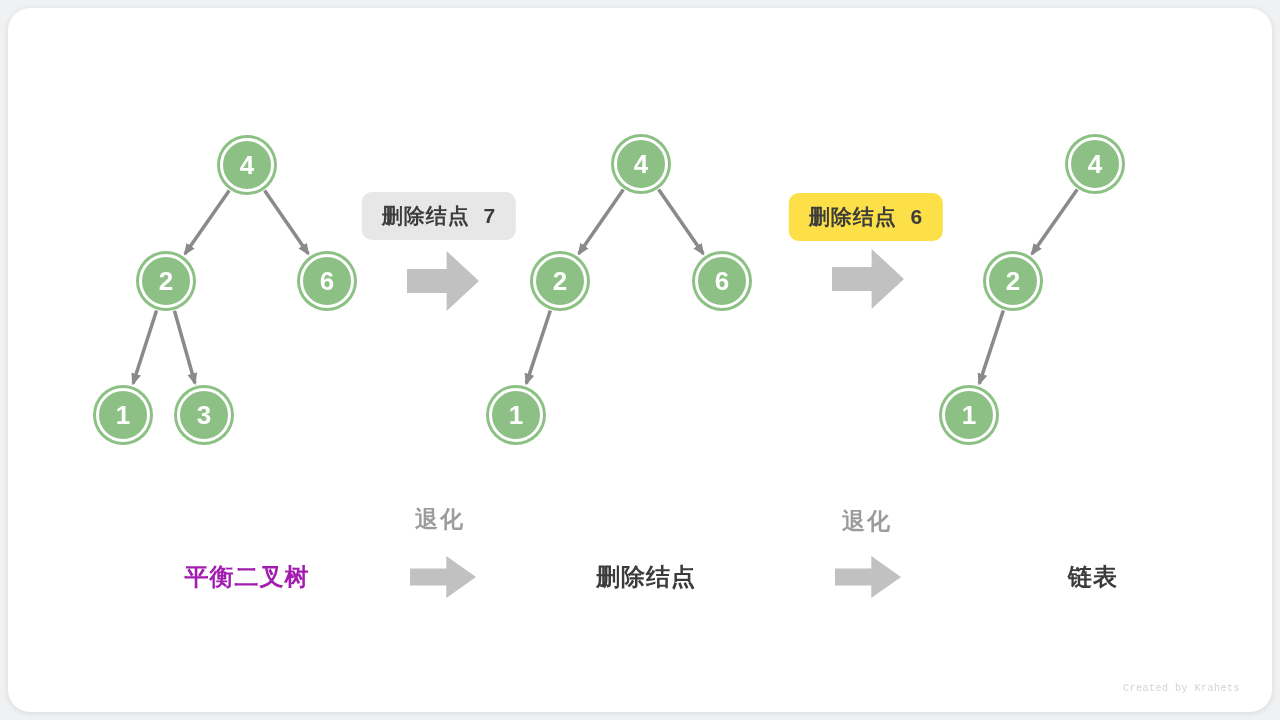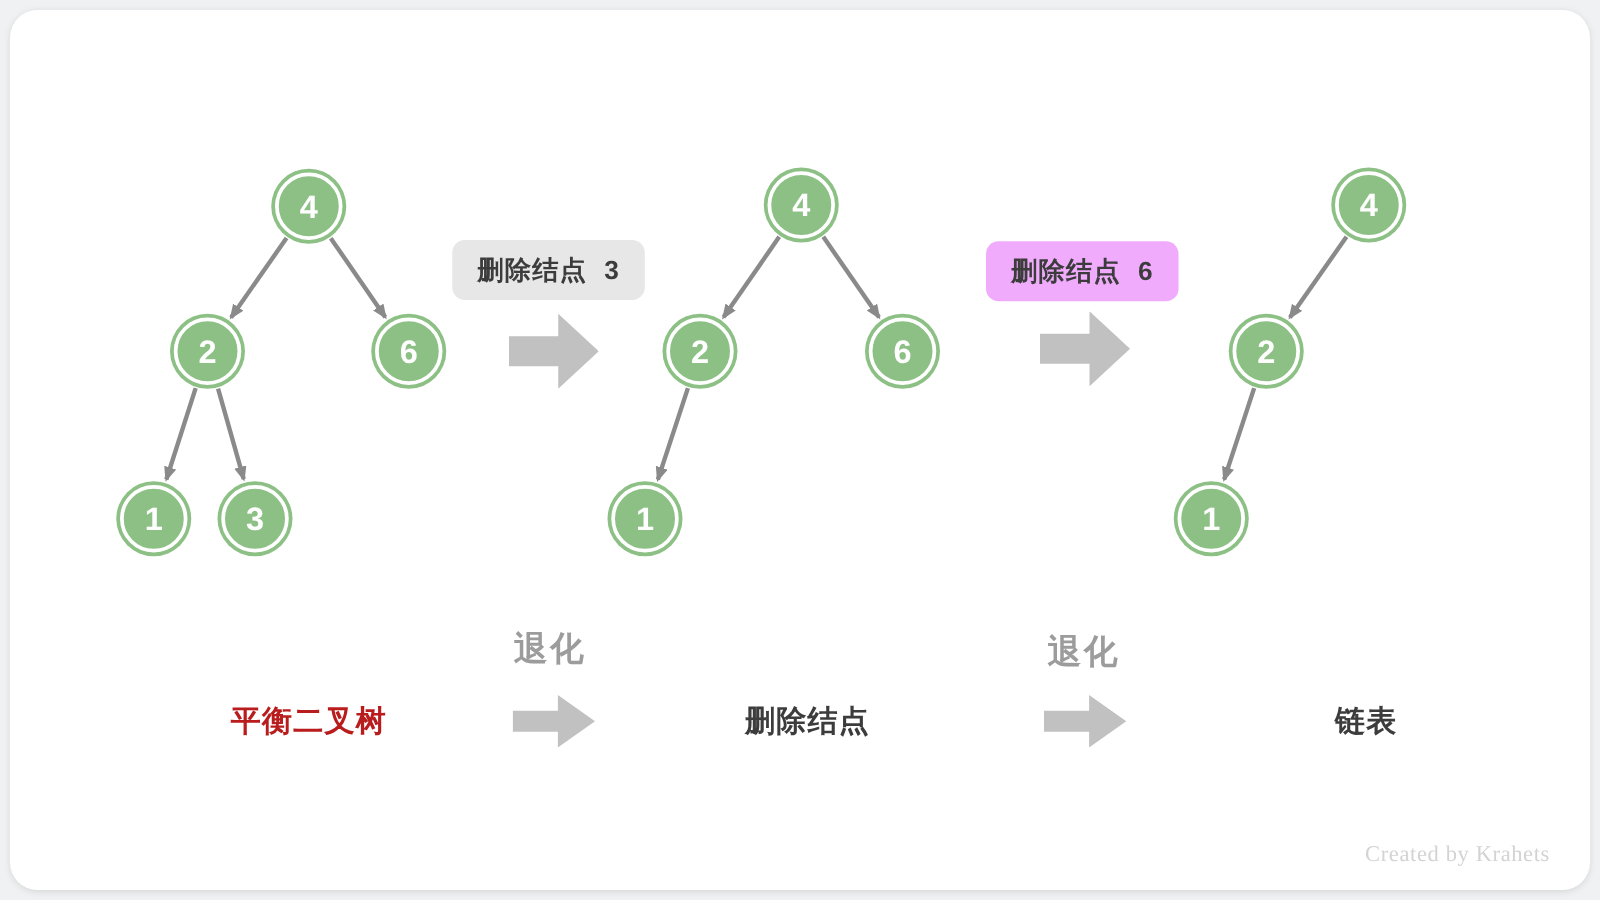--- a/index.html
+++ b/index.html
@@ -53,42 +53,42 @@
     padding: 10px 20px;
     border-radius: 10px;
     font-size: 21px;
     font-weight: bold;
     white-space: pre;
     letter-spacing: 1px;
   }
   .degrade-label {
     position: absolute;
     transform: translate(-50%, -50%);
-    font-size: 27px;
+    font-size: 23px;
     font-weight: bold;
     letter-spacing: 2px;
   }
   .tree-label {
     position: absolute;
     transform: translate(-50%, -50%);
     font-size: 24px;
     font-weight: bold;
     letter-spacing: 1px;
     white-space: nowrap;
   }
   .block-arrow {
     position: absolute;
     clip-path: polygon(0% 30%, 55% 30%, 55% 0%, 100% 50%, 55% 100%, 55% 70%, 0% 70%);
   }
   #watermark {
     position: absolute;
     right: 40px;
     bottom: 26px;
-    font-family: Liberation Serif, serif;
-    font-size: 18px;
+    font-family: Liberation Mono, monospace;
+    font-size: 10px;
     letter-spacing: 0.5px;
   }
 </style>
 </head>
 <body>
 
 <div id="screen" style="background: rgb(239, 241, 242);">
   <div id="card" style="background: rgb(255, 255, 255);"></div>
   <svg id="edges-svg">
       <defs>
@@ -105,32 +105,32 @@
       <line x1="550.3289162318407" y1="310.4528460212124" x2="526.2950246564276" y2="383.6469703645158" stroke="#8a8a8a" stroke-width="3.5" marker-end="url(#arrowhead)"></line>
       <line x1="1077.2081082142722" y1="189.38599193817242" x2="1031.9397557719037" y2="253.97620213033258" stroke="#8a8a8a" stroke-width="3.5" marker-end="url(#arrowhead)"></line>
       <line x1="1003.3289162318407" y1="310.4528460212124" x2="979.2950246564276" y2="383.6469703645158" stroke="#8a8a8a" stroke-width="3.5" marker-end="url(#arrowhead)"></line>
     </svg>
   <div id="diagram-layer">
       <div class="node" style="left: 220px; top: 138px; background: rgb(140, 192, 132); color: rgb(255, 255, 255); box-shadow: rgb(140, 192, 132) 0px 0px 0px 3px;">4</div>
       <div class="node" style="left: 139px; top: 254px; background: rgb(140, 192, 132); color: rgb(255, 255, 255); box-shadow: rgb(140, 192, 132) 0px 0px 0px 3px;">2</div>
       <div class="node" style="left: 300px; top: 254px; background: rgb(140, 192, 132); color: rgb(255, 255, 255); box-shadow: rgb(140, 192, 132) 0px 0px 0px 3px;">6</div>
       <div class="node" style="left: 96px; top: 388px; background: rgb(140, 192, 132); color: rgb(255, 255, 255); box-shadow: rgb(140, 192, 132) 0px 0px 0px 3px;">1</div>
       <div class="node" style="left: 177px; top: 388px; background: rgb(140, 192, 132); color: rgb(255, 255, 255); box-shadow: rgb(140, 192, 132) 0px 0px 0px 3px;">3</div>
-      <div class="tree-label" style="left: 247px; top: 577px; color: #b91c1c;">平衡二叉树</div>
+      <div class="tree-label" style="left: 247px; top: 577px; color: #a21caf;">平衡二叉树</div>
       <div class="node" style="left: 614px; top: 137px; background: rgb(140, 192, 132); color: rgb(255, 255, 255); box-shadow: rgb(140, 192, 132) 0px 0px 0px 3px;">4</div>
       <div class="node" style="left: 533px; top: 254px; background: rgb(140, 192, 132); color: rgb(255, 255, 255); box-shadow: rgb(140, 192, 132) 0px 0px 0px 3px;">2</div>
       <div class="node" style="left: 695px; top: 254px; background: rgb(140, 192, 132); color: rgb(255, 255, 255); box-shadow: rgb(140, 192, 132) 0px 0px 0px 3px;">6</div>
       <div class="node" style="left: 489px; top: 388px; background: rgb(140, 192, 132); color: rgb(255, 255, 255); box-shadow: rgb(140, 192, 132) 0px 0px 0px 3px;">1</div>
       <div class="tree-label" style="left: 646px; top: 577px; color: rgb(60, 60, 60);">删除结点</div>
       <div class="node" style="left: 1068px; top: 137px; background: rgb(140, 192, 132); color: rgb(255, 255, 255); box-shadow: rgb(140, 192, 132) 0px 0px 0px 3px;">4</div>
       <div class="node" style="left: 986px; top: 254px; background: rgb(140, 192, 132); color: rgb(255, 255, 255); box-shadow: rgb(140, 192, 132) 0px 0px 0px 3px;">2</div>
       <div class="node" style="left: 942px; top: 388px; background: rgb(140, 192, 132); color: rgb(255, 255, 255); box-shadow: rgb(140, 192, 132) 0px 0px 0px 3px;">1</div>
       <div class="tree-label" style="left: 1093px; top: 577px; color: rgb(60, 60, 60); text-align: center;">链表</div>
-      <div class="delete-label" style="left: 439px; top: 216px; background: rgb(231, 231, 231); color: rgb(60, 60, 60);">删除结点  3</div>
-      <div class="delete-label" style="left: 866px; top: 217px; background: #f0abfc; color: rgb(60, 60, 60);">删除结点  6</div>
+      <div class="delete-label" style="left: 439px; top: 216px; background: rgb(231, 231, 231); color: rgb(60, 60, 60);">删除结点  7</div>
+      <div class="delete-label" style="left: 866px; top: 217px; background: #fde047; color: rgb(60, 60, 60);">删除结点  6</div>
       <div class="block-arrow" style="left: 407px; top: 251px; width: 72px; height: 60px; background: rgb(193, 193, 193);"></div>
       <div class="block-arrow" style="left: 832px; top: 249px; width: 72px; height: 60px; background: rgb(193, 193, 193);"></div>
       <div class="block-arrow" style="left: 410px; top: 556px; width: 66px; height: 42px; background: rgb(193, 193, 193);"></div>
       <div class="block-arrow" style="left: 835px; top: 556px; width: 66px; height: 42px; background: rgb(193, 193, 193);"></div>
       <div class="degrade-label" style="left: 440px; top: 519px; color: rgb(156, 156, 156);">退化</div>
       <div class="degrade-label" style="left: 867px; top: 521px; color: rgb(156, 156, 156);">退化</div>
     </div>
   <div id="watermark" style="color: rgb(211, 211, 211);">Created by Krahets</div>
 </div>
 

